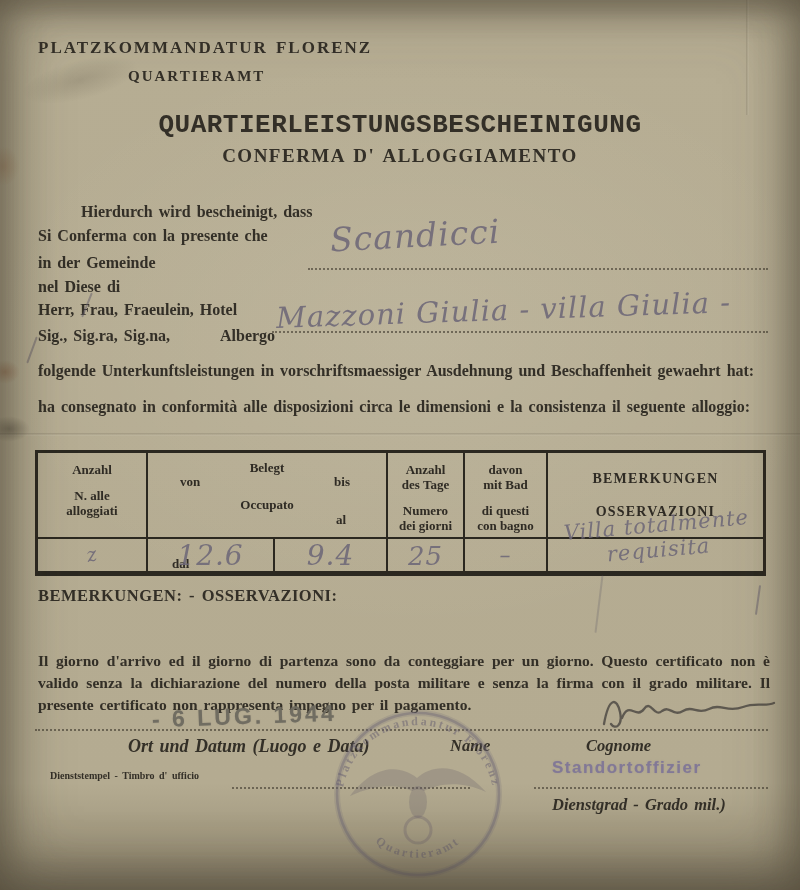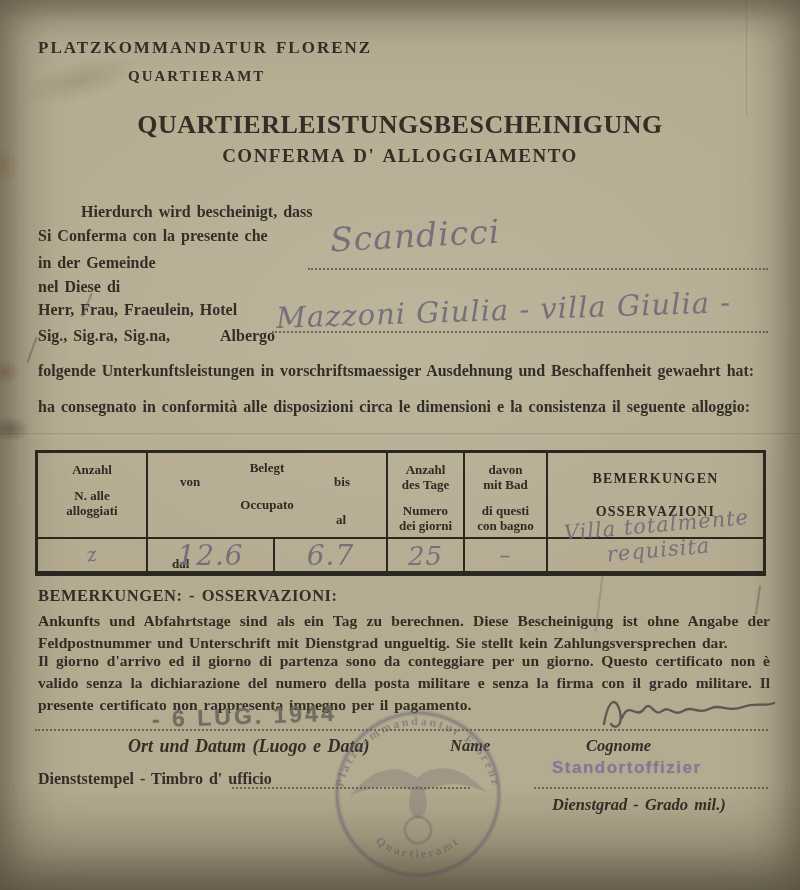--- a/index.html
+++ b/index.html
@@ -56,21 +56,21 @@
 
   <div class="abs crease-h" style="top:433px;"></div>
   <div class="abs crease-v" style="left:746px;top:0;height:115px;"></div>
   <div class="abs stain" style="left:-12px;top:416px;width:42px;height:26px;background:radial-gradient(rgba(55,48,38,.42), rgba(0,0,0,0) 70%);"></div>
   <div class="abs stain" style="left:-10px;top:360px;width:30px;height:24px;background:radial-gradient(rgba(136,78,44,.40), rgba(0,0,0,0) 70%);"></div>
   <div class="abs stain" style="left:-14px;top:146px;width:34px;height:40px;background:radial-gradient(rgba(150,90,50,.28), rgba(0,0,0,0) 70%);"></div>
   <div class="abs stain" style="left:20px;top:60px;width:120px;height:40px;background:radial-gradient(rgba(60,52,40,.16), rgba(0,0,0,0) 70%);transform:rotate(-14deg);"></div>
 
   <div class="abs printed" style="left:38px;top:38px;font-size:17px;letter-spacing:2px;">PLATZKOMMANDATUR FLORENZ</div>
   <div class="abs printed" style="left:128px;top:68px;font-size:15px;letter-spacing:2px;">QUARTIERAMT</div>
-  <div class="abs printed center" style="top:110px;font-size:26px;letter-spacing:.5px;">QUARTIERLEISTUNGSBESCHEINIGUNG</div>
+  <div class="abs printed center" style="top:110px;font-size:26px;letter-spacing:.5px;font-family:Liberation Mono, monospace;">QUARTIERLEISTUNGSBESCHEINIGUNG</div>
   <div class="abs printed center" style="top:145px;font-size:19px;letter-spacing:1.5px;">CONFERMA D' ALLOGGIAMENTO</div>
 
   <div class="abs printed" style="left:38px;top:203px;font-size:16px;margin-left:43px;">Hierdurch wird bescheinigt, dass</div>
   <div class="abs printed" style="left:38px;top:227px;font-size:16px;">Si Conferma con la presente che</div>
 
   <div class="abs hand" style="left:330px;top:216px;font-size:33px;transform:rotate(-3deg);">Scandicci</div>
   <div class="abs printed" style="left:38px;top:254px;font-size:16px;">in der Gemeinde</div>
   <div class="abs dotted" style="left:308px;top:268px;width:460px;"></div>
   <div class="abs printed" style="left:38px;top:278px;font-size:16px;">nel Diese di</div>
 
@@ -118,55 +118,54 @@
       </div>
     </div>
     <div class="tbody">
       <div class="dc w1">
         <span class="dval hand" style="top:4px;font-size:19px;transform:rotate(-12deg);">z</span>
       </div>
       <div class="dc w2a">
         <span class="dval hand" style="top:0;">12.6</span>
       </div>
       <div class="dc w2b">
-        <span class="dval hand" style="top:0;">6.7</span>
+        <span class="dval hand" style="top:0;">9.4</span>
       </div>
       <div class="dc w3">
         <span class="dval hand" style="top:2px;font-size:26px;">25</span>
       </div>
       <div class="dc w4">
         <span class="dval hand" style="top:4px;font-size:22px;">–</span>
       </div>
       <div class="dc w5">
         <div class="hand" style="position:absolute;left:2px;top:-26px;width:215px;font-size:21px;line-height:25px;transform:rotate(-5deg);text-align:center;white-space:normal;">
           <span style="display:block;">Villa totalmente</span>
           <span style="display:block;">requisita</span>
         </div>
       </div>
     </div>
   </div>
   <div class="abs pmark" style="left:598px;top:575px;height:58px;transform:rotate(7deg);opacity:.55;"></div>
   <div class="abs pmark" style="left:757px;top:585px;height:30px;transform:rotate(8deg);"></div>
 
   <div class="abs printed" style="left:38px;top:586px;font-size:16.5px;letter-spacing:.5px;">BEMERKUNGEN: - OSSERVAZIONI:</div>
-  <div class="abs printed just" style="left:38px;top:610px;width:732px;font-size:15.5px;line-height:22px;">Ankunfts und Abfahrtstage sind als ein Tag zu berechnen. Diese Bescheinigung ist ohne Angabe der Feldpostnummer und Unterschrift mit Dienstgrad ungueltig. Sie stellt kein Zahlungsversprechen dar.</div>
   <div class="abs printed just" style="left:38px;top:650px;width:732px;font-size:15.5px;line-height:22px;">Il giorno d'arrivo ed il giorno di partenza sono da conteggiare per un giorno. Questo certificato non è valido senza la dichiarazione del numero della posta militare e senza la firma con il grado militare. Il presente certificato non rappresenta impegno per il pagamento.</div>
 
   <div class="abs datestamp" style="left:152px;top:703px;">- 6 LUG. 1944</div>
   <div class="abs dotted" style="left:35px;top:729px;width:733px;"></div>
   <div class="abs printed it" style="left:128px;top:736px;font-size:18px;">Ort und Datum (Luogo e Data)</div>
   <div class="abs printed it" style="left:450px;top:736px;font-size:16.5px;">Name</div>
   <div class="abs printed it" style="left:586px;top:736px;font-size:16.5px;">Cognome</div>
 
   <svg class="abs" style="left:596px;top:684px;" width="185" height="52" viewBox="0 0 185 52">
     <path d="M8,40 C13,12 21,14 24,28 C27,42 19,46 15,40 M26,34 C33,16 40,36 48,25 C55,15 58,34 66,27 C74,21 77,33 87,27 C97,21 101,31 113,25 C125,19 131,29 147,23 C160,18 169,23 178,19" fill="none" stroke="#4b4742" stroke-width="2.3" stroke-linecap="round" opacity="0.82"></path>
   </svg>
 
   <div class="abs rankstamp" style="left:552px;top:758px;">Standortoffizier</div>
-  <div class="abs printed" style="left:38px;top:770px;font-size:16px;">Dienststempel - Timbro d' ufficio</div>
+  <div class="abs printed" style="left:50px;top:770px;font-size:10px;">Dienststempel - Timbro d' ufficio</div>
   <div class="abs dotted" style="left:232px;top:787px;width:238px;"></div>
   <div class="abs dotted" style="left:534px;top:787px;width:234px;"></div>
   <div class="abs printed it" style="left:552px;top:795px;font-size:16.5px;">Dienstgrad - Grado mil.)</div>
 
   <svg class="abs" style="left:328px;top:704px;" width="178" height="178" viewBox="0 0 178 178">
     <defs>
       <path id="arcTop" d="M 14,97 A 76,76 0 0 1 166,97"></path>
       <path id="arcBot" d="M 26,104 A 66,66 0 0 0 154,104"></path>
     </defs>
     <circle cx="90" cy="90" r="81" fill="none" stroke="rgba(108,100,116,.40)" stroke-width="2.6"></circle>

